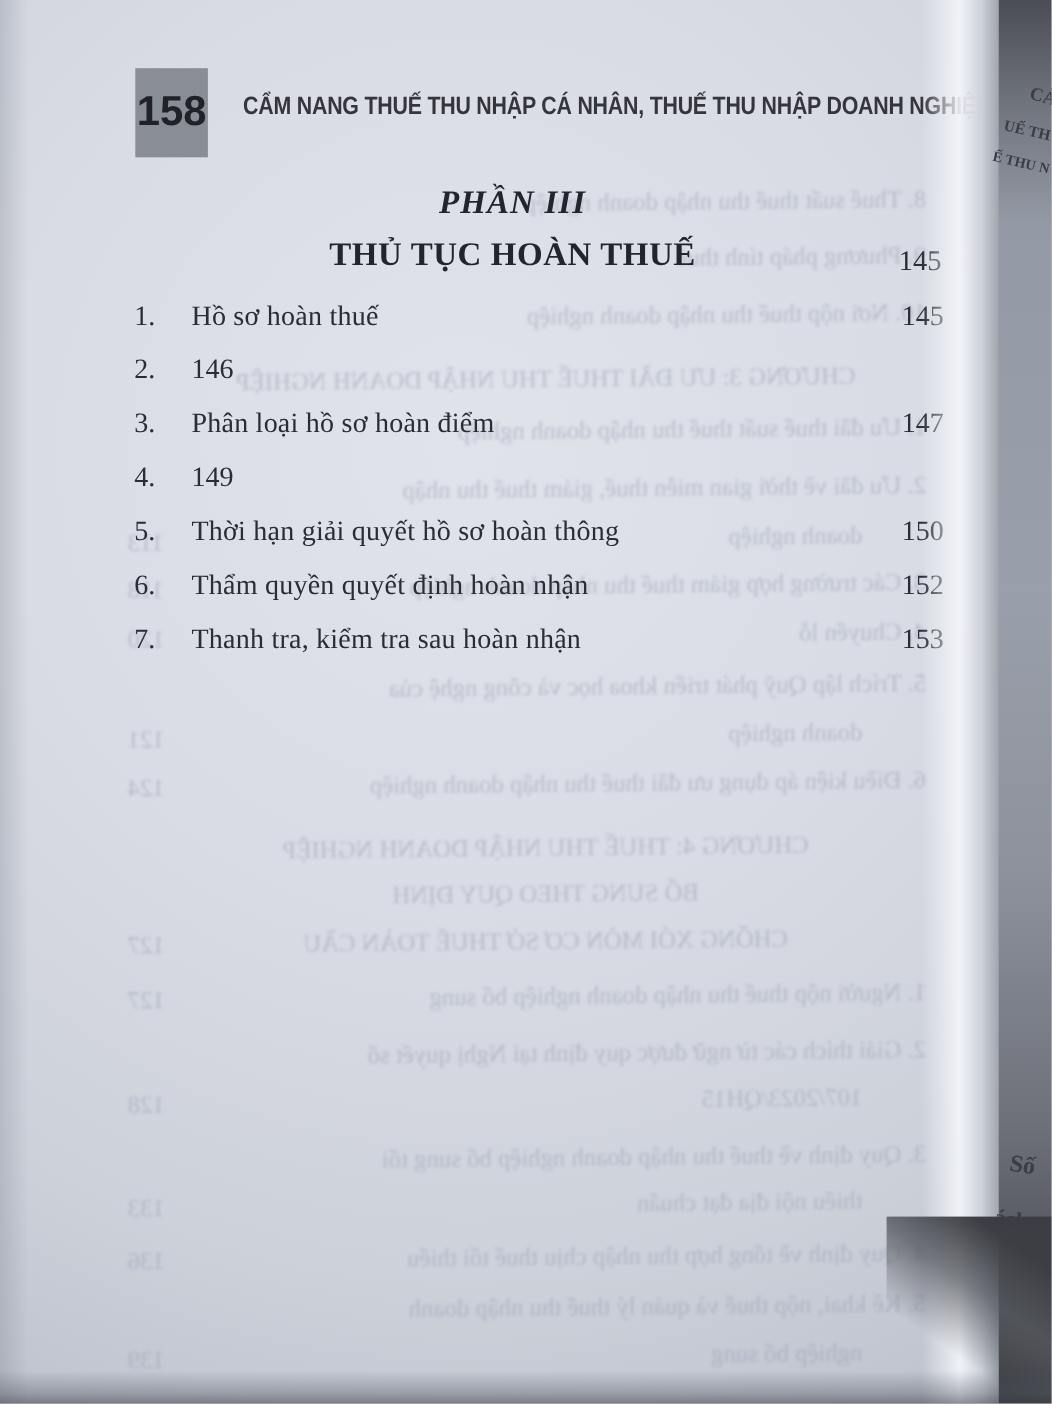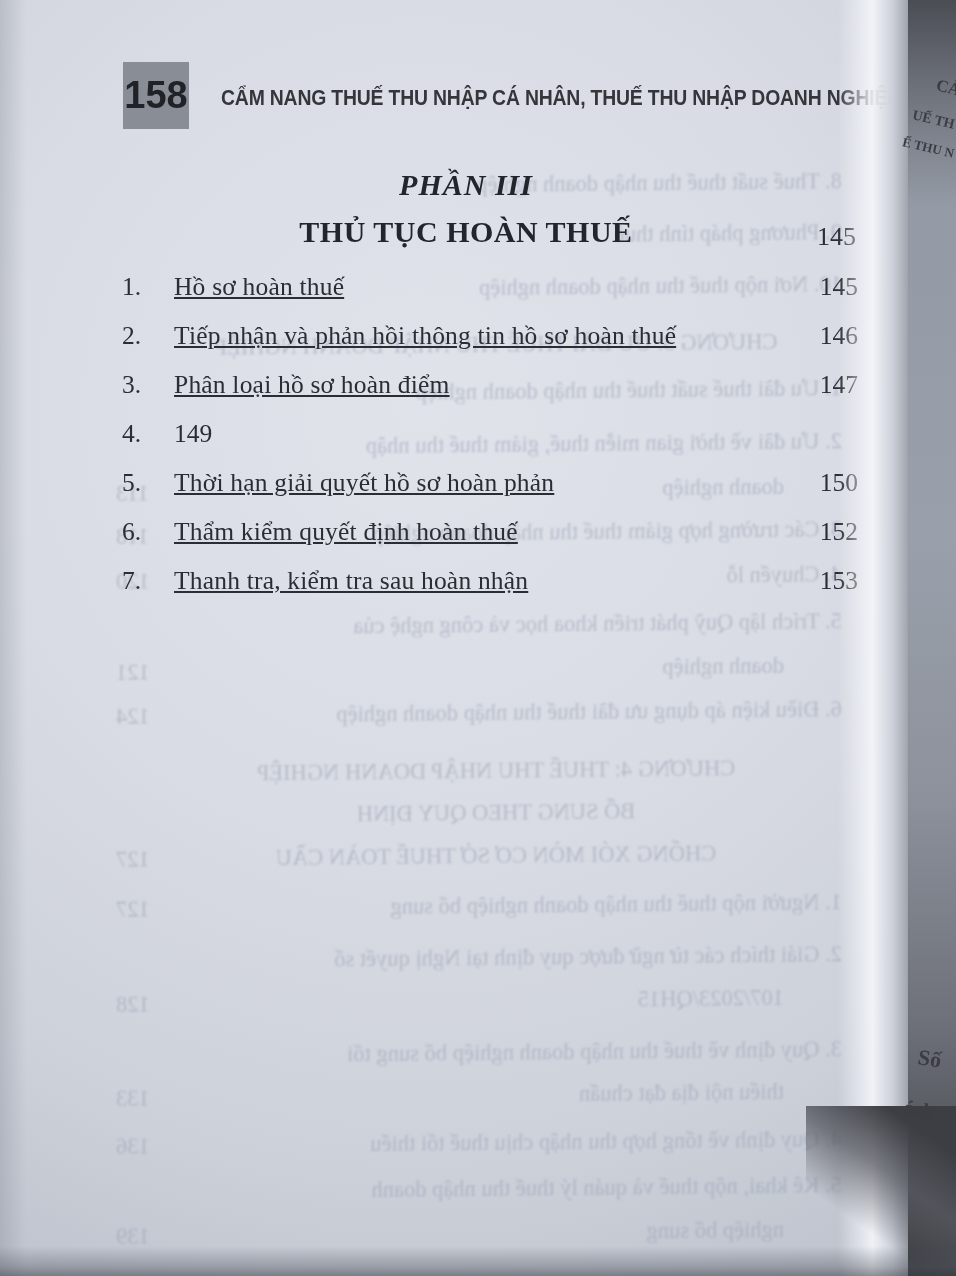--- a/index.html
+++ b/index.html
@@ -19,35 +19,35 @@
   .left-shade{position:absolute;left:0;top:0;bottom:0;width:26px;
     background:linear-gradient(90deg,rgba(120,126,138,.28),rgba(120,126,138,0));}
   
   .curl{position:absolute;top:0;bottom:0;left:838px;width:72px;
     background:linear-gradient(90deg,rgba(255,255,255,0) 0%,rgba(244,246,250,.9) 48%,#ccd0d8 76%,#a2a7b0 96%,#8e939c 100%);}
   .behind{position:absolute;top:0;bottom:0;left:908px;width:48px;
     background:linear-gradient(180deg,#4b4d54 0%,#6e727b 7%,#949aa5 16%,#9aa0ab 42%,#8d929c 62%,#6e717a 80%,#4a4c52 93%,#3a3c41 100%);}
   .corner-br{position:absolute;right:0;bottom:0;width:150px;height:170px;
     background:linear-gradient(215deg,#3c3e44 18%,rgba(86,88,95,.75) 42%,rgba(86,88,95,0) 68%);}
   
-  .pagenum-box{position:absolute;left:123px;top:62px;width:66px;height:67px;
+  .pagenum-box{position:absolute;left:123px;top:62px;width:66px;height:81px;
     background:#898d95;color:#212227;display:flex;align-items:center;justify-content:center;
     font-family:"Liberation Sans","DejaVu Sans",sans-serif;font-weight:700;font-size:38px;}
   .book-title{position:absolute;left:221px;top:84px;white-space:nowrap;
     font-family:"Liberation Sans","DejaVu Sans",sans-serif;font-weight:700;font-size:20px;
     letter-spacing:-0.2px;color:#35363c;transform:scale(.97,1.14);transform-origin:left top;}
   
   .part-head{position:absolute;left:120px;width:692px;text-align:center;color:#23252d;}
   .part-label{top:168px;font-size:30px;font-weight:700;font-style:italic;letter-spacing:1px;}
   .part-title{top:215px;font-size:30px;font-weight:700;letter-spacing:.5px;}
   .part-page{position:absolute;left:817px;top:222px;font-size:26px;color:#2b2d34;}
   .toc-list{position:absolute;left:122px;top:272px;width:736px;}
   .toc-row{display:flex;align-items:baseline;height:49px;font-size:25.5px;color:#2b2d34;}
   .toc-num{width:52px;flex:none;}
-  .toc-title{flex:1;letter-spacing:.2px;text-decoration:underline;}
+  .toc-title{flex:1;letter-spacing:.2px;}
   .toc-page{flex:none;}
   
   .bleed{position:absolute;inset:0;pointer-events:none;}
   .bleed-line{position:absolute;left:116px;width:726px;display:flex;justify-content:space-between;
     align-items:baseline;transform:scaleX(-1) rotate(.6deg);color:#98a1b6;opacity:.55;
     filter:blur(1.3px);font-size:22.5px;white-space:nowrap;}
   .bleed-line .bl-num{flex:none;min-width:34px;text-align:right;}
   .bleed-line.c .bl-text{flex:1;text-align:center;}
   .bleed-line.ind .bl-text{margin-left:58px;}
   
@@ -190,44 +190,43 @@
   <div class="toc-list" id="toc-list">
 
       <div class="toc-row">
         <span class="toc-num">1.</span>
         <span class="toc-title">Hồ sơ hoàn thuế</span>
         <span class="toc-page">145</span>
       </div>
 
       <div class="toc-row">
         <span class="toc-num">2.</span>
-        <span class="toc-title">Tiếp nhận và phản hồi thông tin hồ sơ hoàn thuế</span>
         <span class="toc-page">146</span>
       </div>
 
       <div class="toc-row">
         <span class="toc-num">3.</span>
         <span class="toc-title">Phân loại hồ sơ hoàn điểm</span>
         <span class="toc-page">147</span>
       </div>
 
       <div class="toc-row">
         <span class="toc-num">4.</span>
         <span class="toc-page">149</span>
       </div>
 
       <div class="toc-row">
         <span class="toc-num">5.</span>
-        <span class="toc-title">Thời hạn giải quyết hồ sơ hoàn phản</span>
+        <span class="toc-title">Thời hạn giải quyết hồ sơ hoàn thông</span>
         <span class="toc-page">150</span>
       </div>
 
       <div class="toc-row">
         <span class="toc-num">6.</span>
-        <span class="toc-title">Thẩm kiểm quyết định hoàn thuế</span>
+        <span class="toc-title">Thẩm quyền quyết định hoàn nhận</span>
         <span class="toc-page">152</span>
       </div>
 
       <div class="toc-row">
         <span class="toc-num">7.</span>
         <span class="toc-title">Thanh tra, kiểm tra sau hoàn nhận</span>
         <span class="toc-page">153</span>
       </div>
     </div>
 

